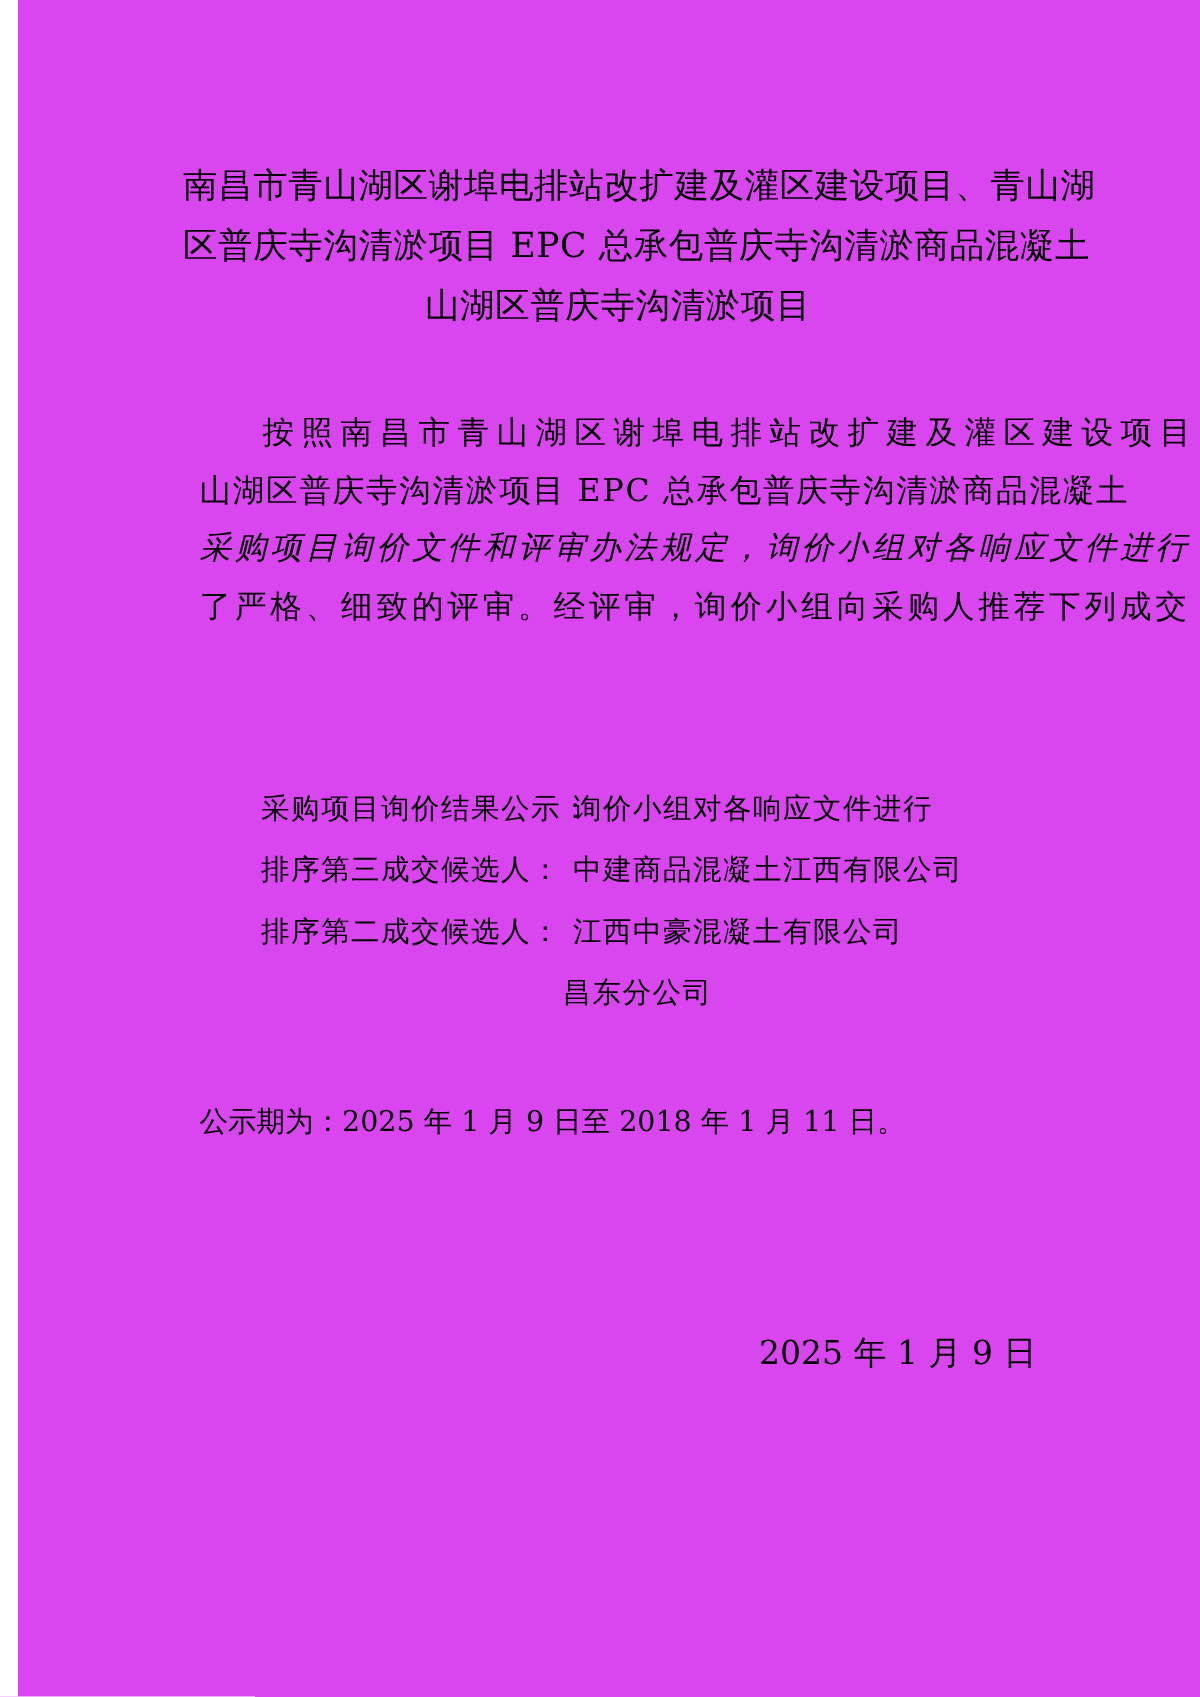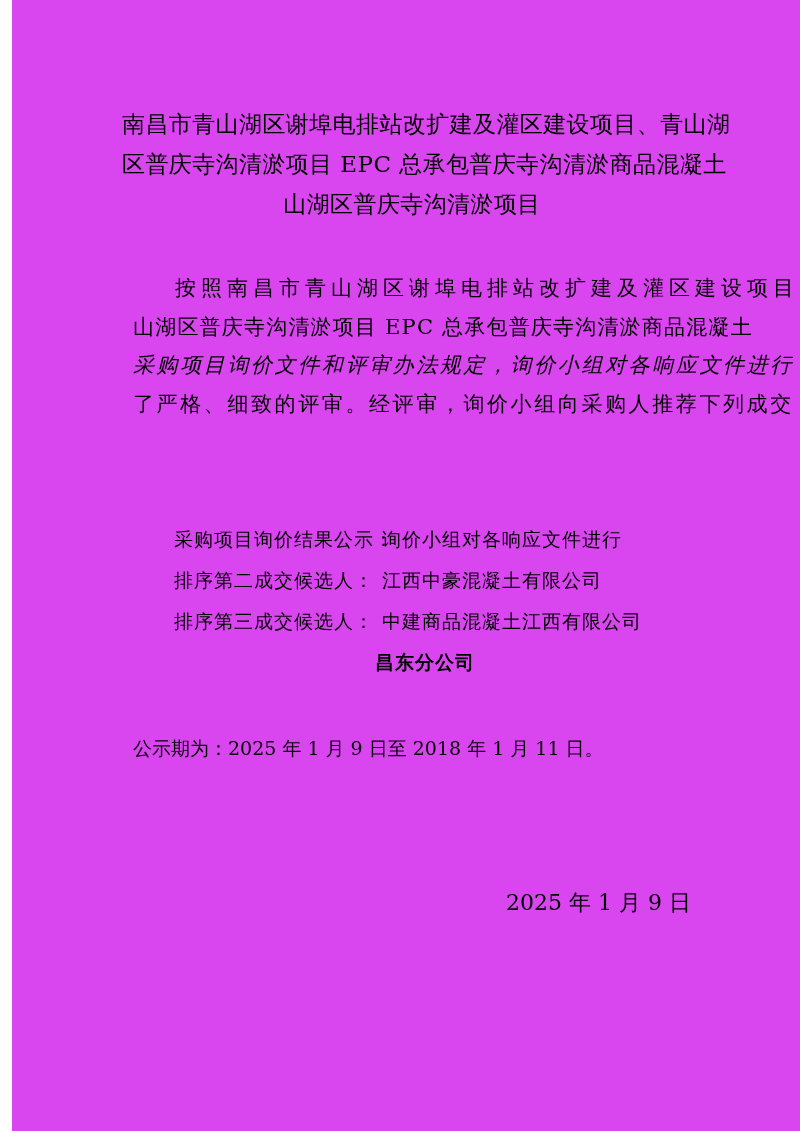--- a/index.html
+++ b/index.html
@@ -67,21 +67,20 @@
       white-space: nowrap;
     }
     .cand-label {
       display: inline-block;
       width: 208px;
     }
     .cand-cont {
       display: block;
       padding-left: 201px;
       white-space: nowrap;
-      font-weight: bold;
     }
     .period {
       position: absolute;
       left: 121px;
       top: 734px;
       font-size: 19px;
       line-height: 28px;
       white-space: nowrap;
     }
     .purchaser {
@@ -122,24 +121,24 @@
     <span class="bline" style="letter-spacing:1.2px;text-align:right;">山湖区普庆寺沟清淤项目 EPC 总承包普庆寺沟清淤商品混凝土</span>
     <span class="bline" style="letter-spacing:2.6px;font-style:italic;">采购项目询价文件和评审办法规定，询价小组对各响应文件进行</span>
     <span class="bline" style="letter-spacing:2.6px;">了严格、细致的评审。经评审，询价小组向采购人推荐下列成交</span>
   </div>
 
   <div class="candidates">
     <div class="cand-row">
       <span class="cand-label">采购项目询价结果公示：</span><span>询价小组对各响应文件进行</span>
     </div>
     <div class="cand-row">
-      <span class="cand-label">排序第二成交候选人：</span><span>江西中豪混凝土有限公司</span>
+      <span class="cand-label">排序第三成交候选人：</span><span>中建商品混凝土江西有限公司</span>
     </div>
     <div class="cand-row">
-      <span class="cand-label">排序第三成交候选人：</span><span>中建商品混凝土江西有限公司</span>
+      <span class="cand-label">排序第二成交候选人：</span><span>江西中豪混凝土有限公司</span>
     </div>
     <span class="cand-cont">昌东分公司</span>
   </div>
 
   <div class="period">公示期为：2025 年 1 月 9 日至 2018 年 1 月 11 日。</div>
 
 
   <div class="sign-date">2025 年 1 月 9 日</div>
 
 </div>

